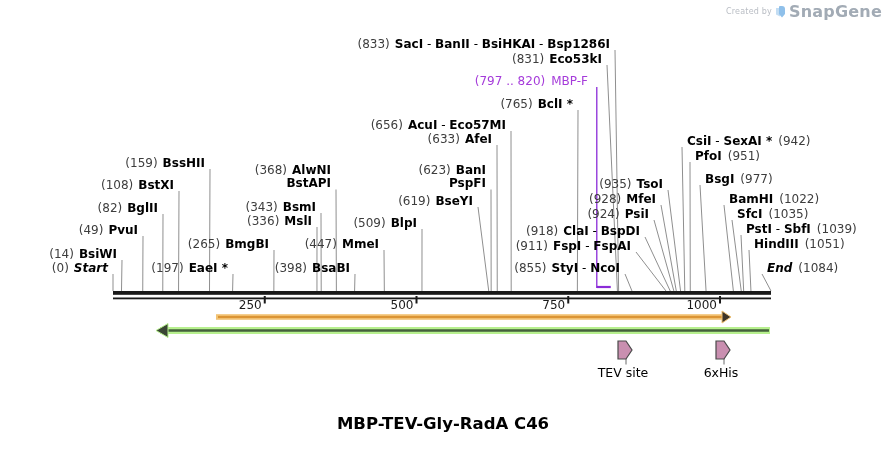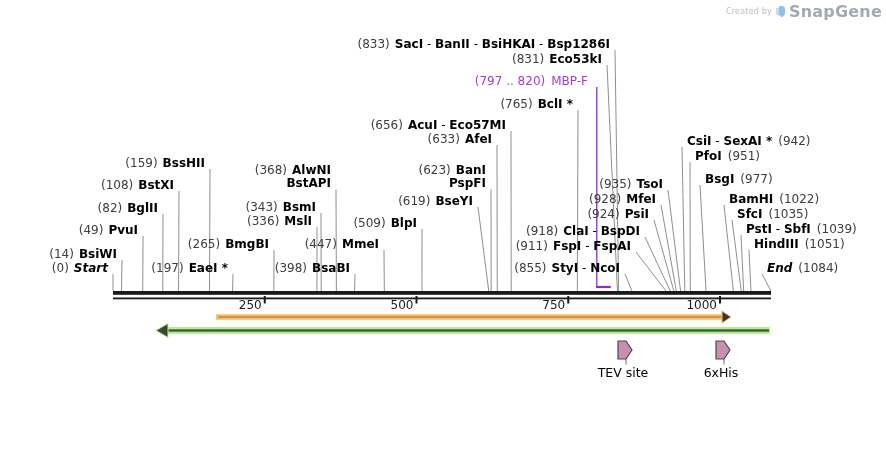--- a/index.html
+++ b/index.html
@@ -199,13 +199,14 @@
 
   <div class="watermark">
     <span class="created">Created by</span>
     <span class="logo">
         <span class="rib1"></span>
         <span class="rib2"></span>
       </span>
     <span class="brand">SnapGene</span>
   </div>
 
+  <div class="titleblock title-main" style="position:absolute;">MBP-TEV-Gly-RadA C46</div>
 </div>
 
 </body></html>

